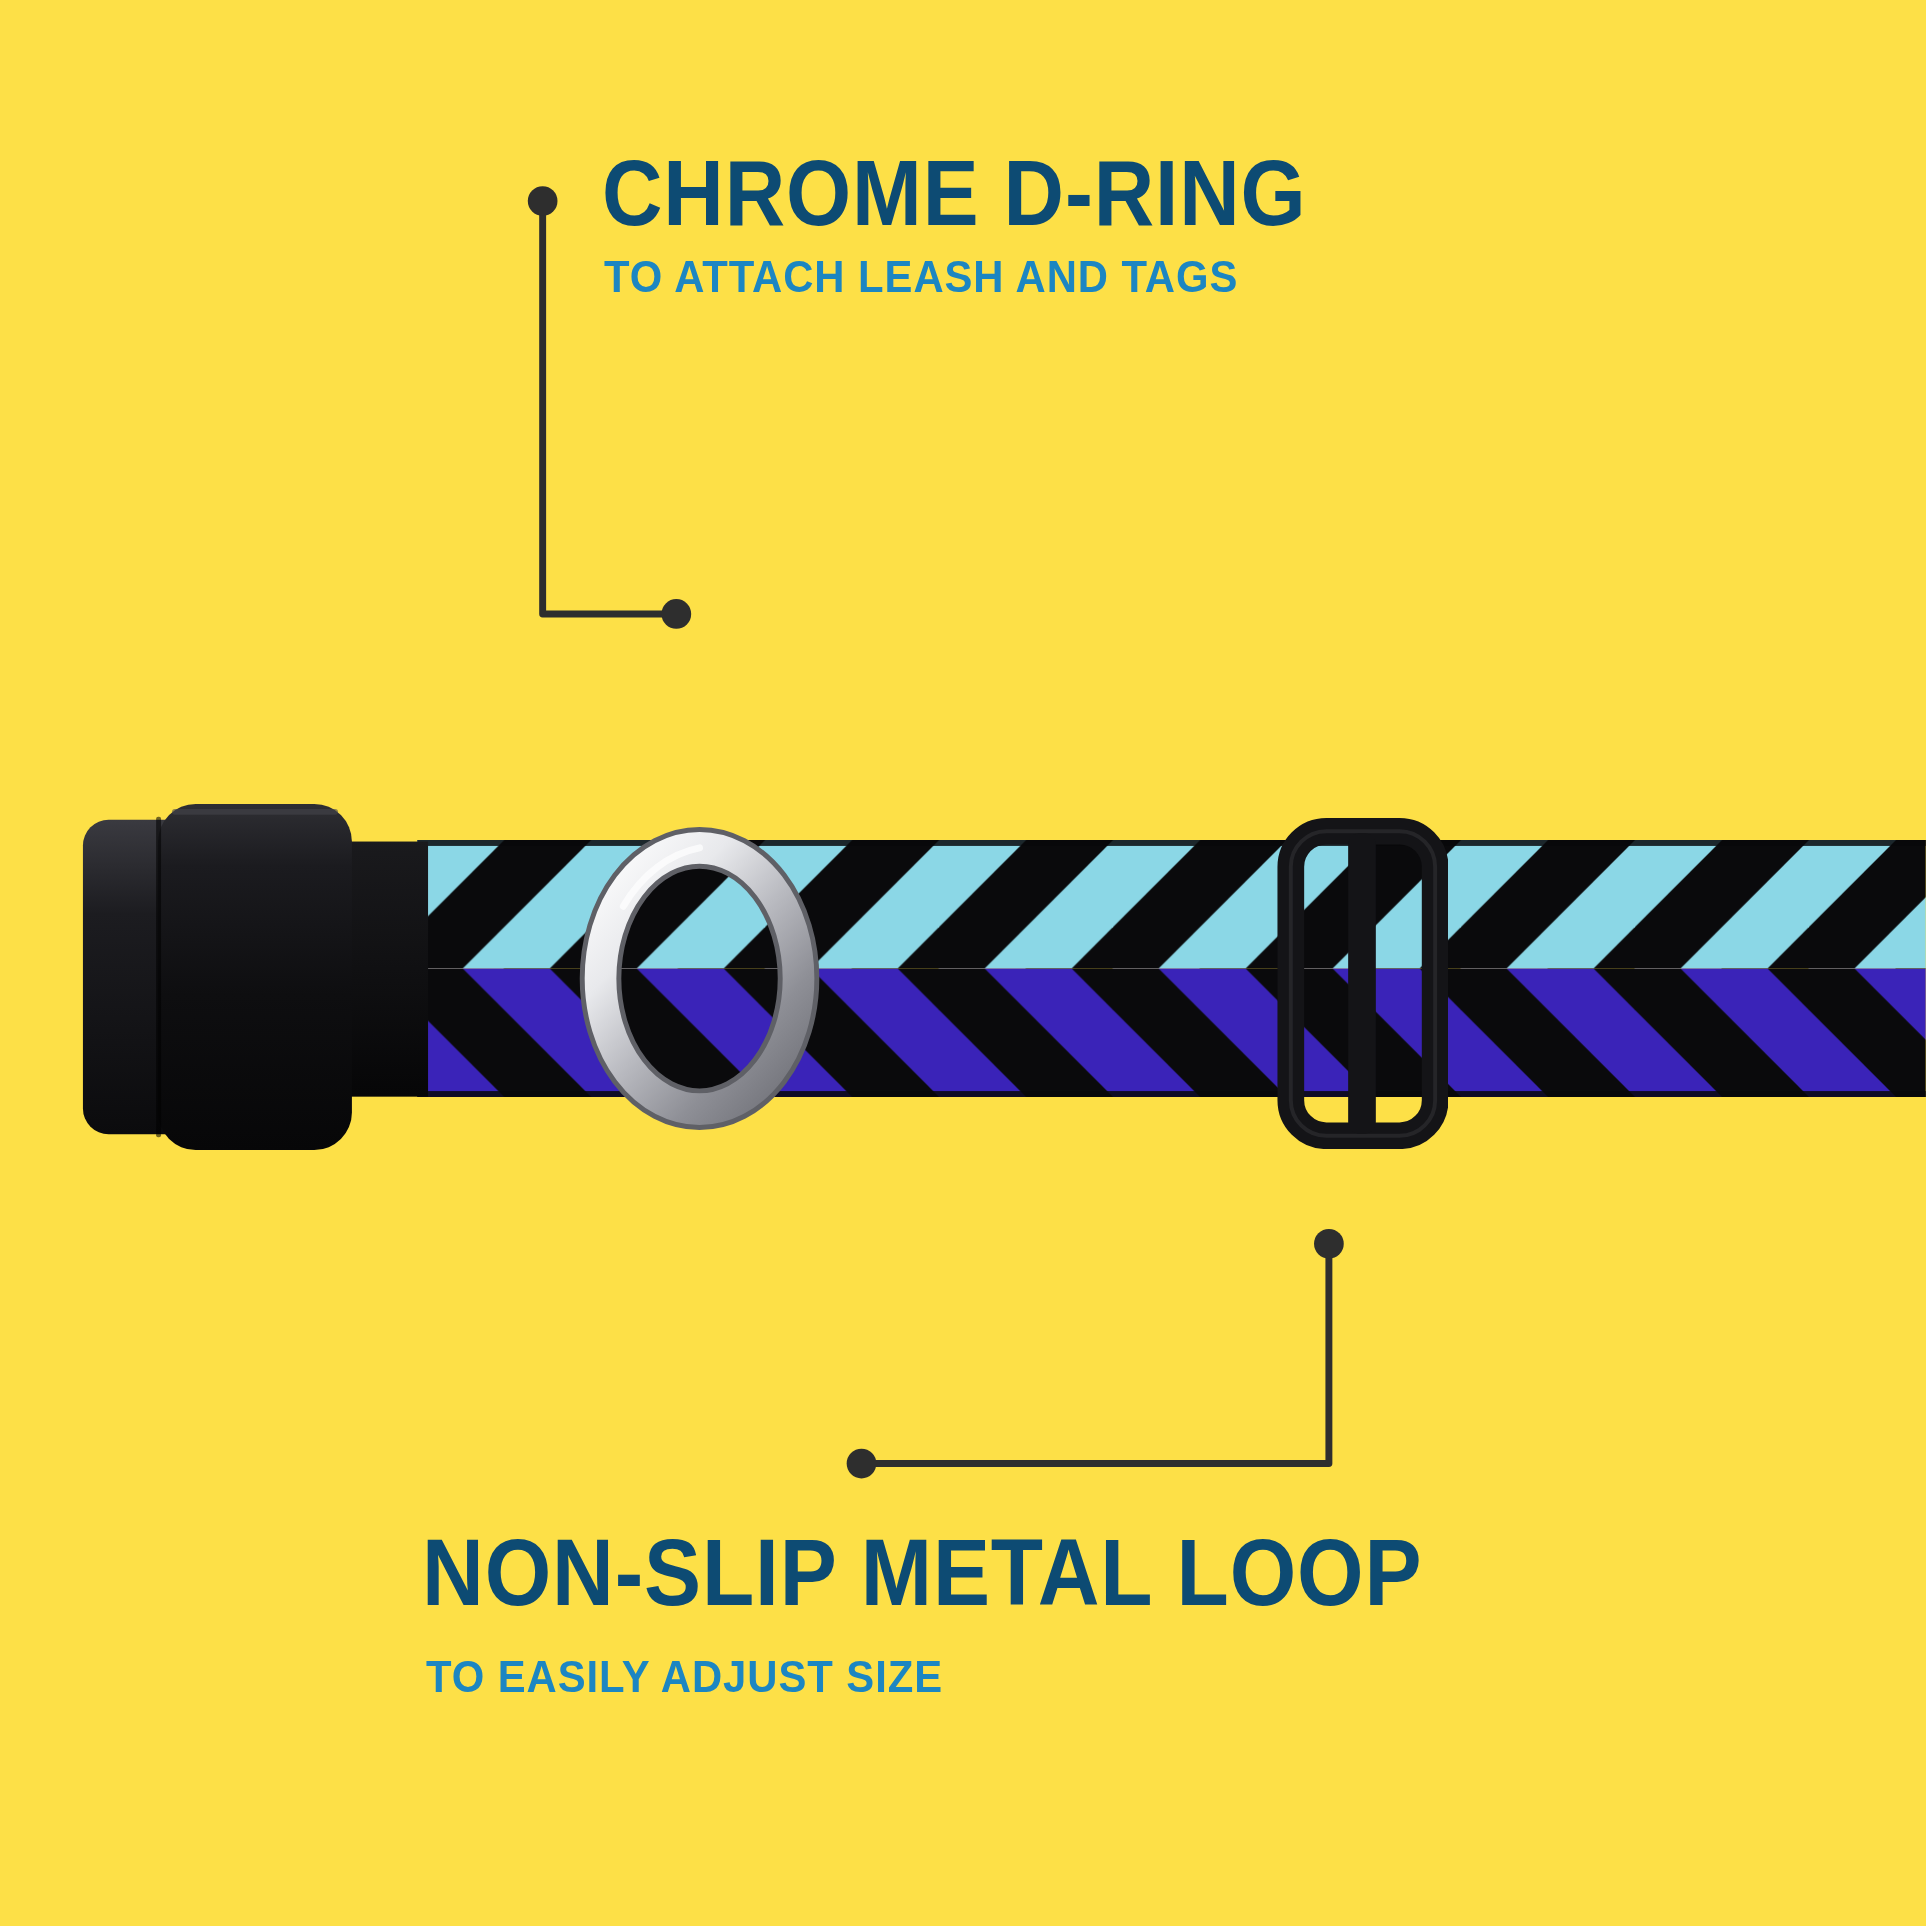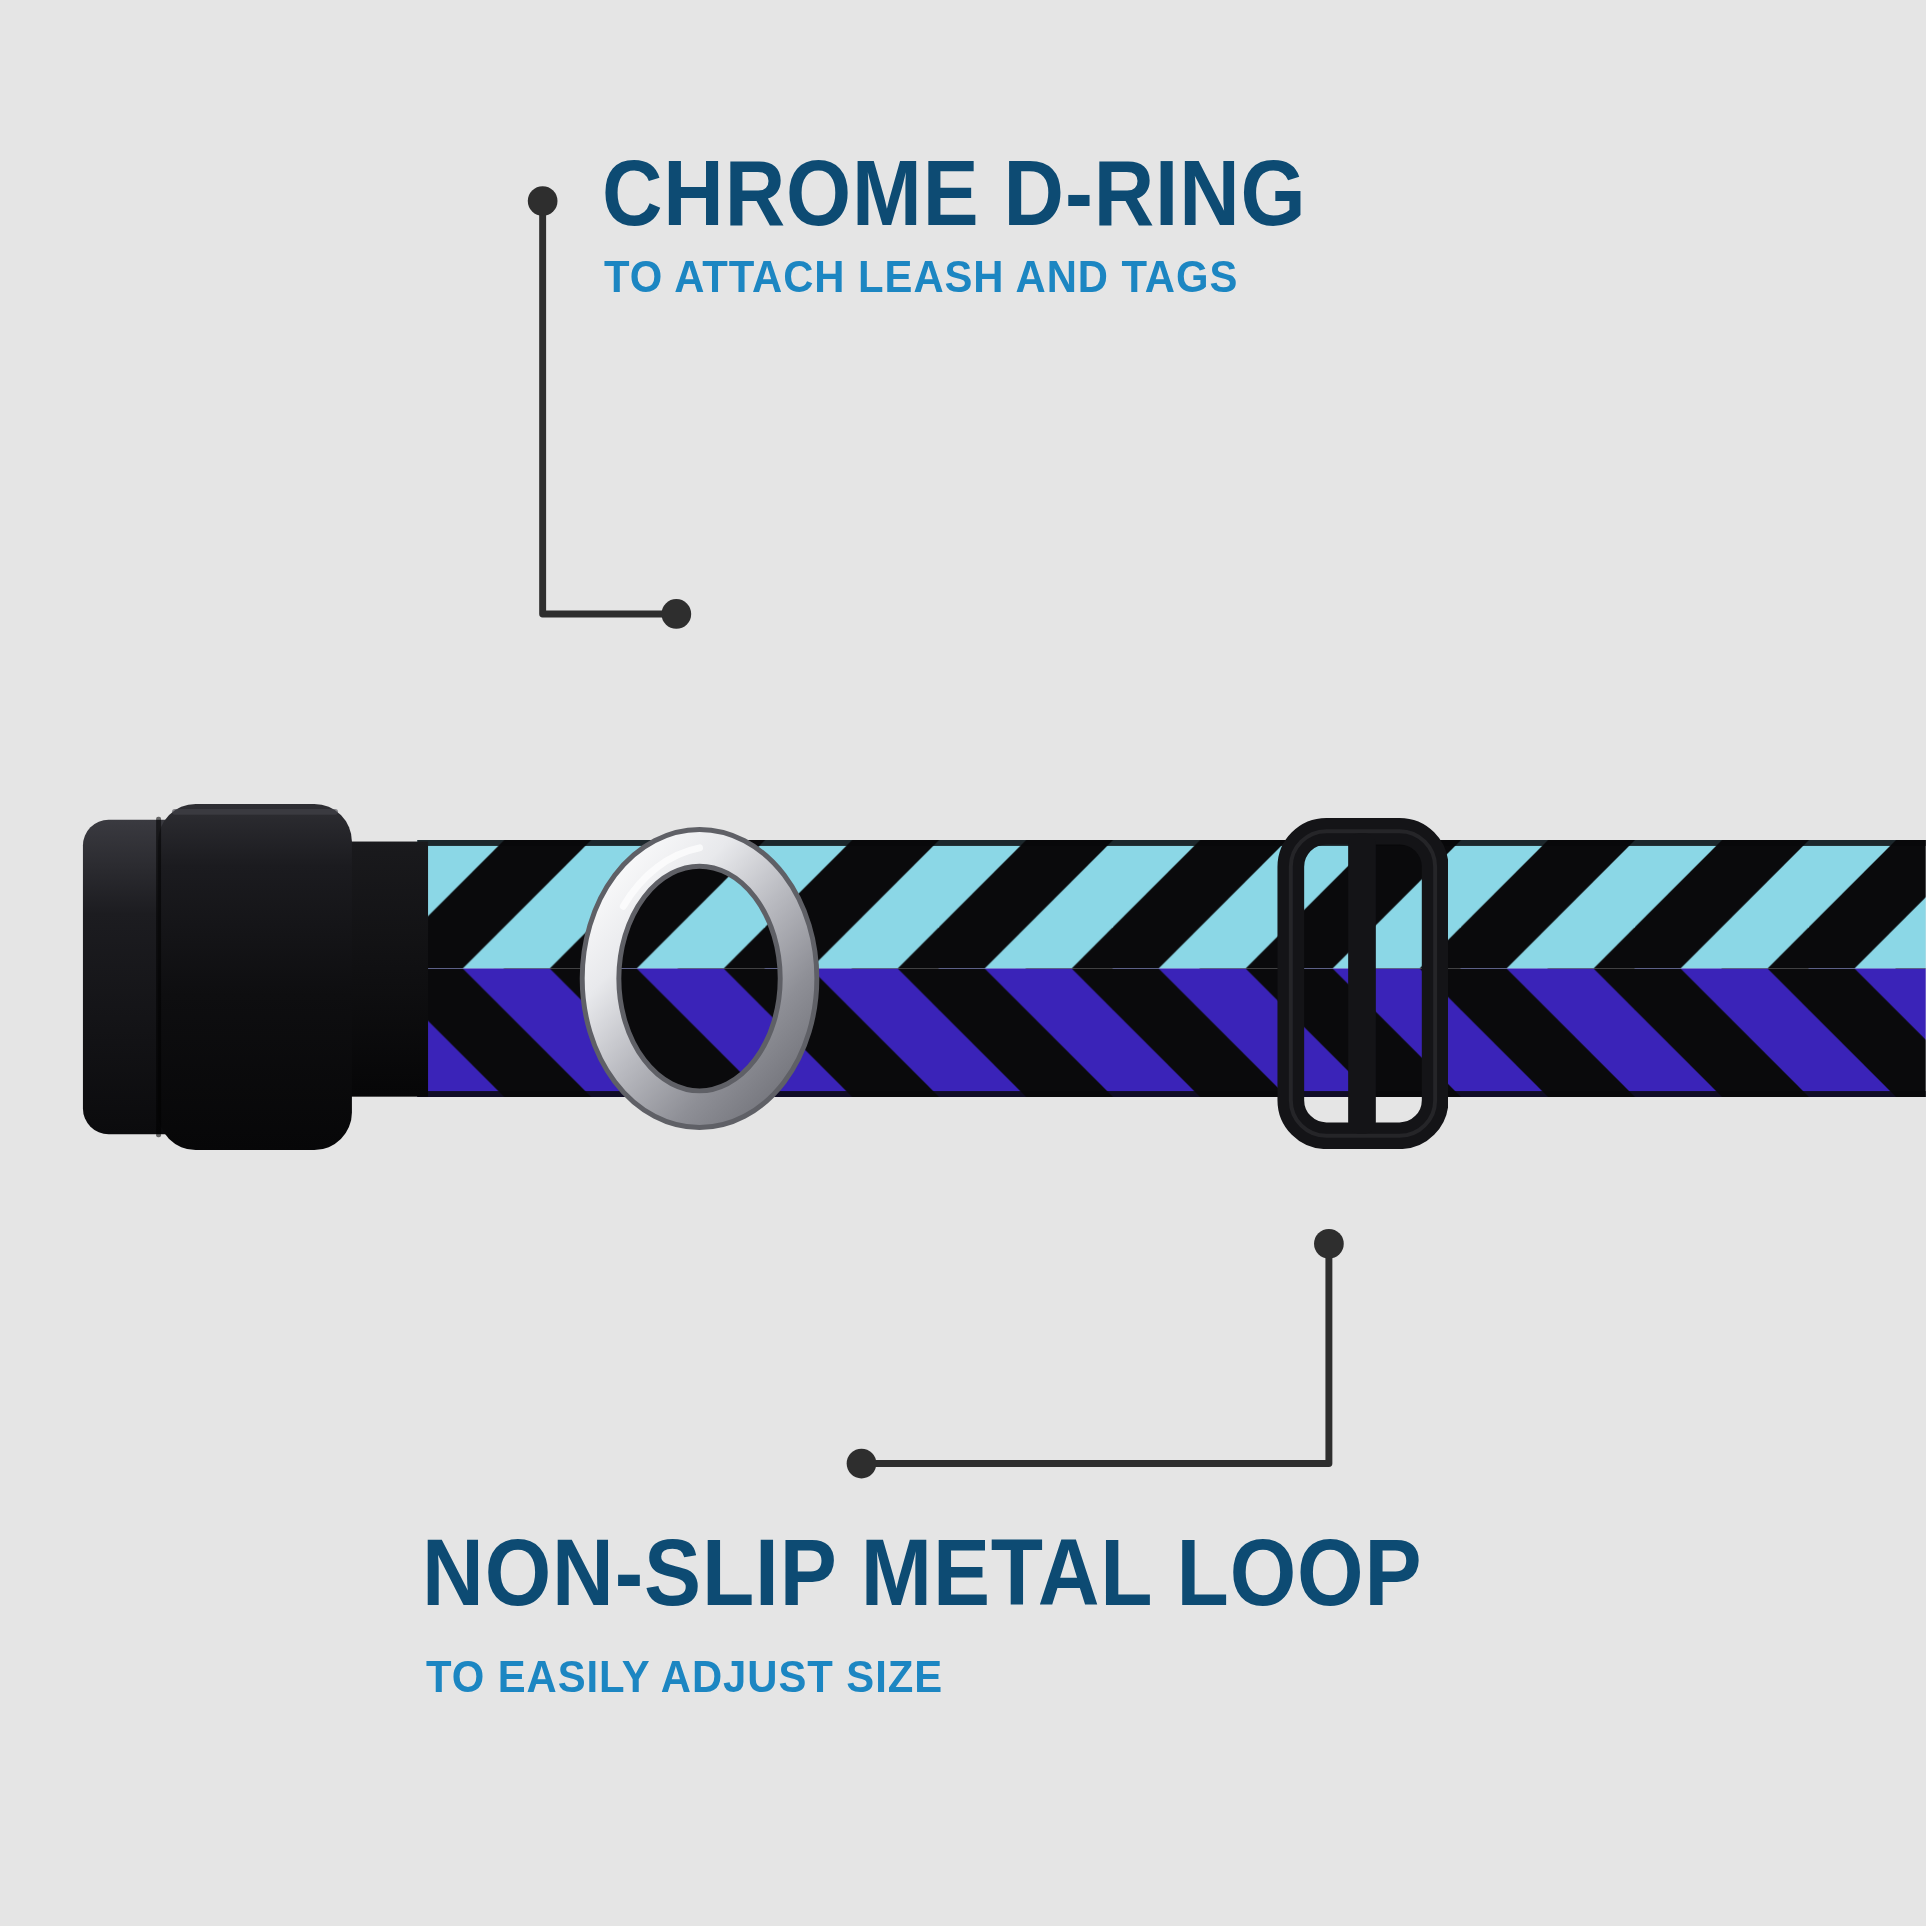--- a/index.html
+++ b/index.html
@@ -10,21 +10,21 @@
   body {
     width: 1927px;
     height: 1927px;
     position: relative;
     overflow: hidden;
     font-family: "Liberation Sans", sans-serif;
   }
   .stage {
     position: absolute;
     inset: 0;
-    background: #e5e5e5;
+    background: #fde047;
   }
   
   .anno-title {
     position: absolute;
     margin: 0;
     font-weight: 700;
     color: #0d4b73;
     line-height: 1;
     letter-spacing: 1px;
     transform-origin: left top;

